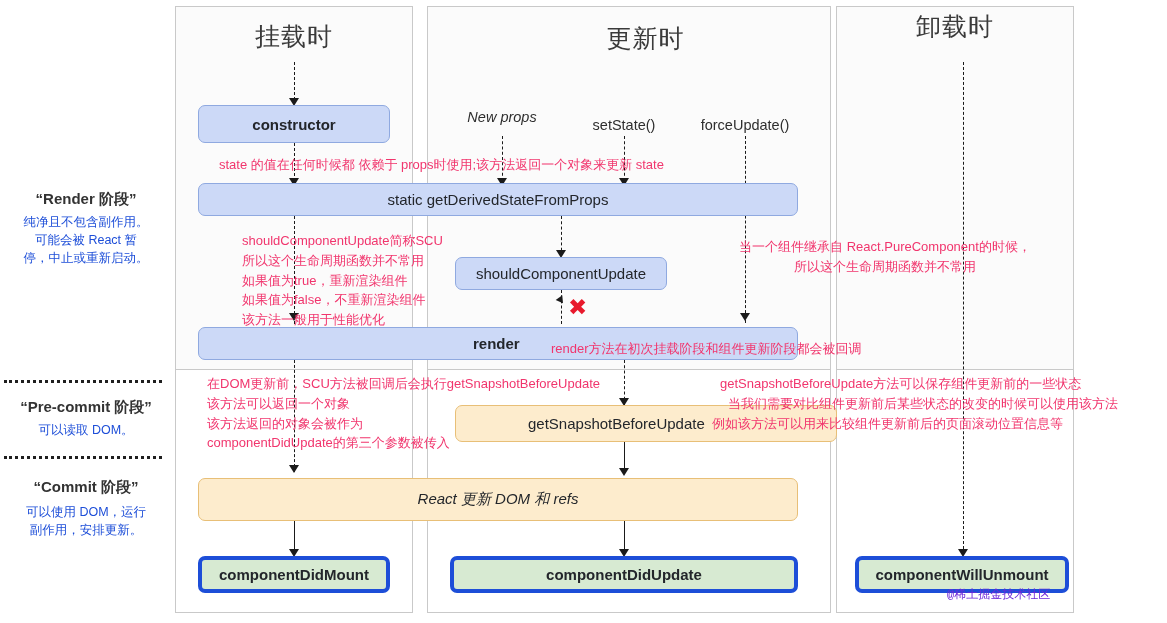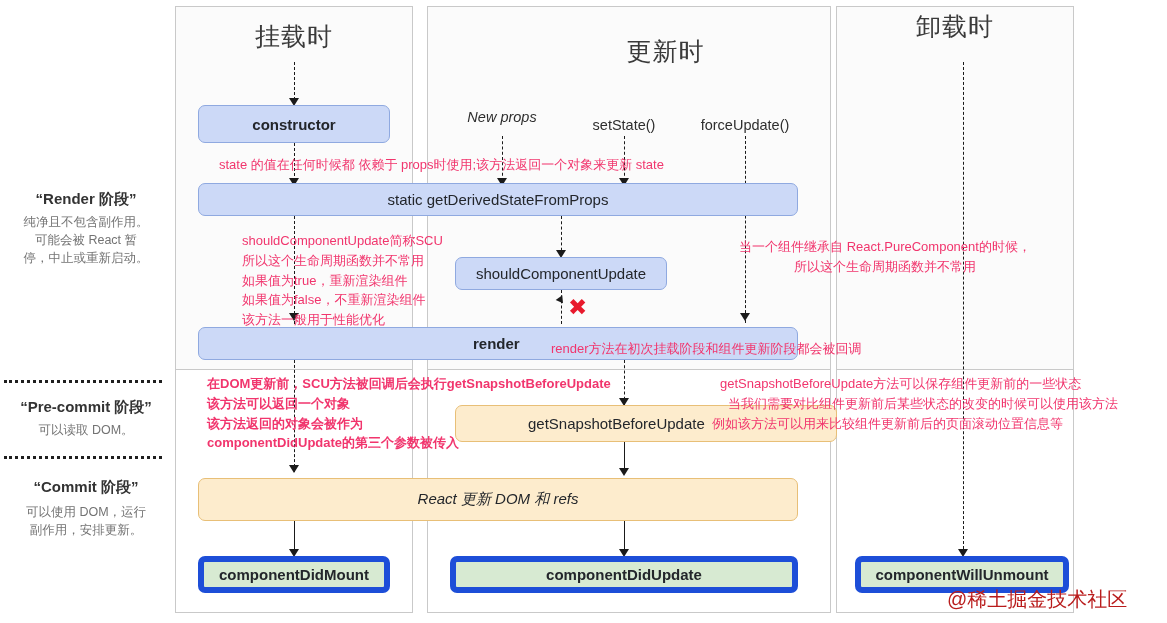--- a/index.html
+++ b/index.html
@@ -51,21 +51,21 @@
   .phase .ph-title{
     font-size:15px;
     font-weight:600;
     color:#333;
     margin-bottom:4px;
     white-space:nowrap;
   }
   .phase .ph-desc{
     font-size:12.5px;
     line-height:1.45;
-    color:#737373;
+    color:#1d4ed8;
   }
   .dotline{
     position:absolute;
     left:4px;
     width:158px;
     height:0;
     border-top:3px dotted #1f1f1f;
   }
 
   
@@ -74,21 +74,21 @@
     box-sizing:border-box;
     border-radius:7px;
     display:flex;
     align-items:center;
     justify-content:center;
     font-size:15px;
     white-space:nowrap;
   }
   .box.blue{ background:#ccd9f7; border:1px solid #8fa9e0; color:#23262b; }
   .box.orange{ background:#fdeccd; border:1px solid #e8bf77; color:#23262b; }
-  .box.green{ background:#d7ead2; border:6px solid #1d4ed8; color:#23262b; }
+  .box.green{ background:#d7ead2; border:4px solid #1d4ed8; color:#23262b; }
   .bold{ font-weight:bold; }
   .ital{ font-style:italic; }
 
   
   .trigger{
     position:absolute;
     font-size:14.5px;
     color:#2e2e2e;
     text-align:center;
     white-space:nowrap;
@@ -133,41 +133,42 @@
   .xmark{
     position:absolute;
     color:#e8192c;
     font-size:23px;
     font-weight:bold;
     line-height:1;
   }
 
   .watermark{
     position:absolute;
-    color:#b91c1c;
-    font-size:20px;
-    white-space:nowrap;
+    color:#6d28d9;
+    font-size:12px;
+    white-space:nowrap;
+    font-family:Liberation Mono, monospace;
   }
 </style>
 </head>
 <body>
 
 <div id="stage">
 
   <div class="panel" style="left:175px; top:6px; width:238px; height:364px;"></div>
   <div class="panel-white" style="left:175px; top:370px; width:238px; height:243px; border-top:none;"></div>
 
   <div class="panel" style="left:427px; top:6px; width:404px; height:364px;"></div>
   <div class="panel-white" style="left:427px; top:370px; width:404px; height:243px; border-top:none;"></div>
 
   <div class="panel" style="left:836px; top:6px; width:238px; height:364px;"></div>
   <div class="panel-white" style="left:836px; top:370px; width:238px; height:243px; border-top:none;"></div>
 
   <div class="col-title" style="left:175px; top:20px; width:238px;">挂载时</div>
-  <div class="col-title" style="left:426px; top:22px; width:479px;margin-top:13px;">更新时</div>
+  <div class="col-title" style="left:406px; top:22px; width:479px;">更新时</div>
   <div class="col-title" style="left:836px; top:10px; width:238px;">卸载时</div>
 
   <div class="phase" style="top:190px;">
     <div class="ph-title">“Render 阶段”</div>
     <div class="ph-desc" style="white-space:pre-line;">纯净且不包含副作用。
 可能会被 React 暂
 停，中止或重新启动。</div>
   </div>
 
   <div class="dotline" style="top:380px;"></div>
@@ -262,21 +263,21 @@
     <div>该方法一般用于性能优化</div>
   </div>
 
   <div class="note ctr" style="left:885px; top:237px;">
     <div>当一个组件继承自 React.PureComponent的时候，</div>
     <div>所以这个生命周期函数并不常用</div>
   </div>
 
   <div class="note" style="left:551px; top:339px;">render方法在初次挂载阶段和组件更新阶段都会被回调</div>
 
-  <div class="note" style="left:207px; top:374px;font-weight:bold;">
+  <div class="note" style="left:207px; top:374px;">
     <div>在DOM更新前，SCU方法被回调后会执行getSnapshotBeforeUpdate</div>
     <div>该方法可以返回一个对象</div>
     <div>该方法返回的对象会被作为</div>
     <div>componentDidUpdate的第三个参数被传入</div>
   </div>
 
   <div class="note" style="left:720px; top:374px;">
     <div>getSnapshotBeforeUpdate方法可以保存组件更新前的一些状态</div>
     <div style="margin-left:8px;">当我们需要对比组件更新前后某些状态的改变的时候可以使用该方法</div>
     <div style="margin-left:-8px;">例如该方法可以用来比较组件更新前后的页面滚动位置信息等</div>

